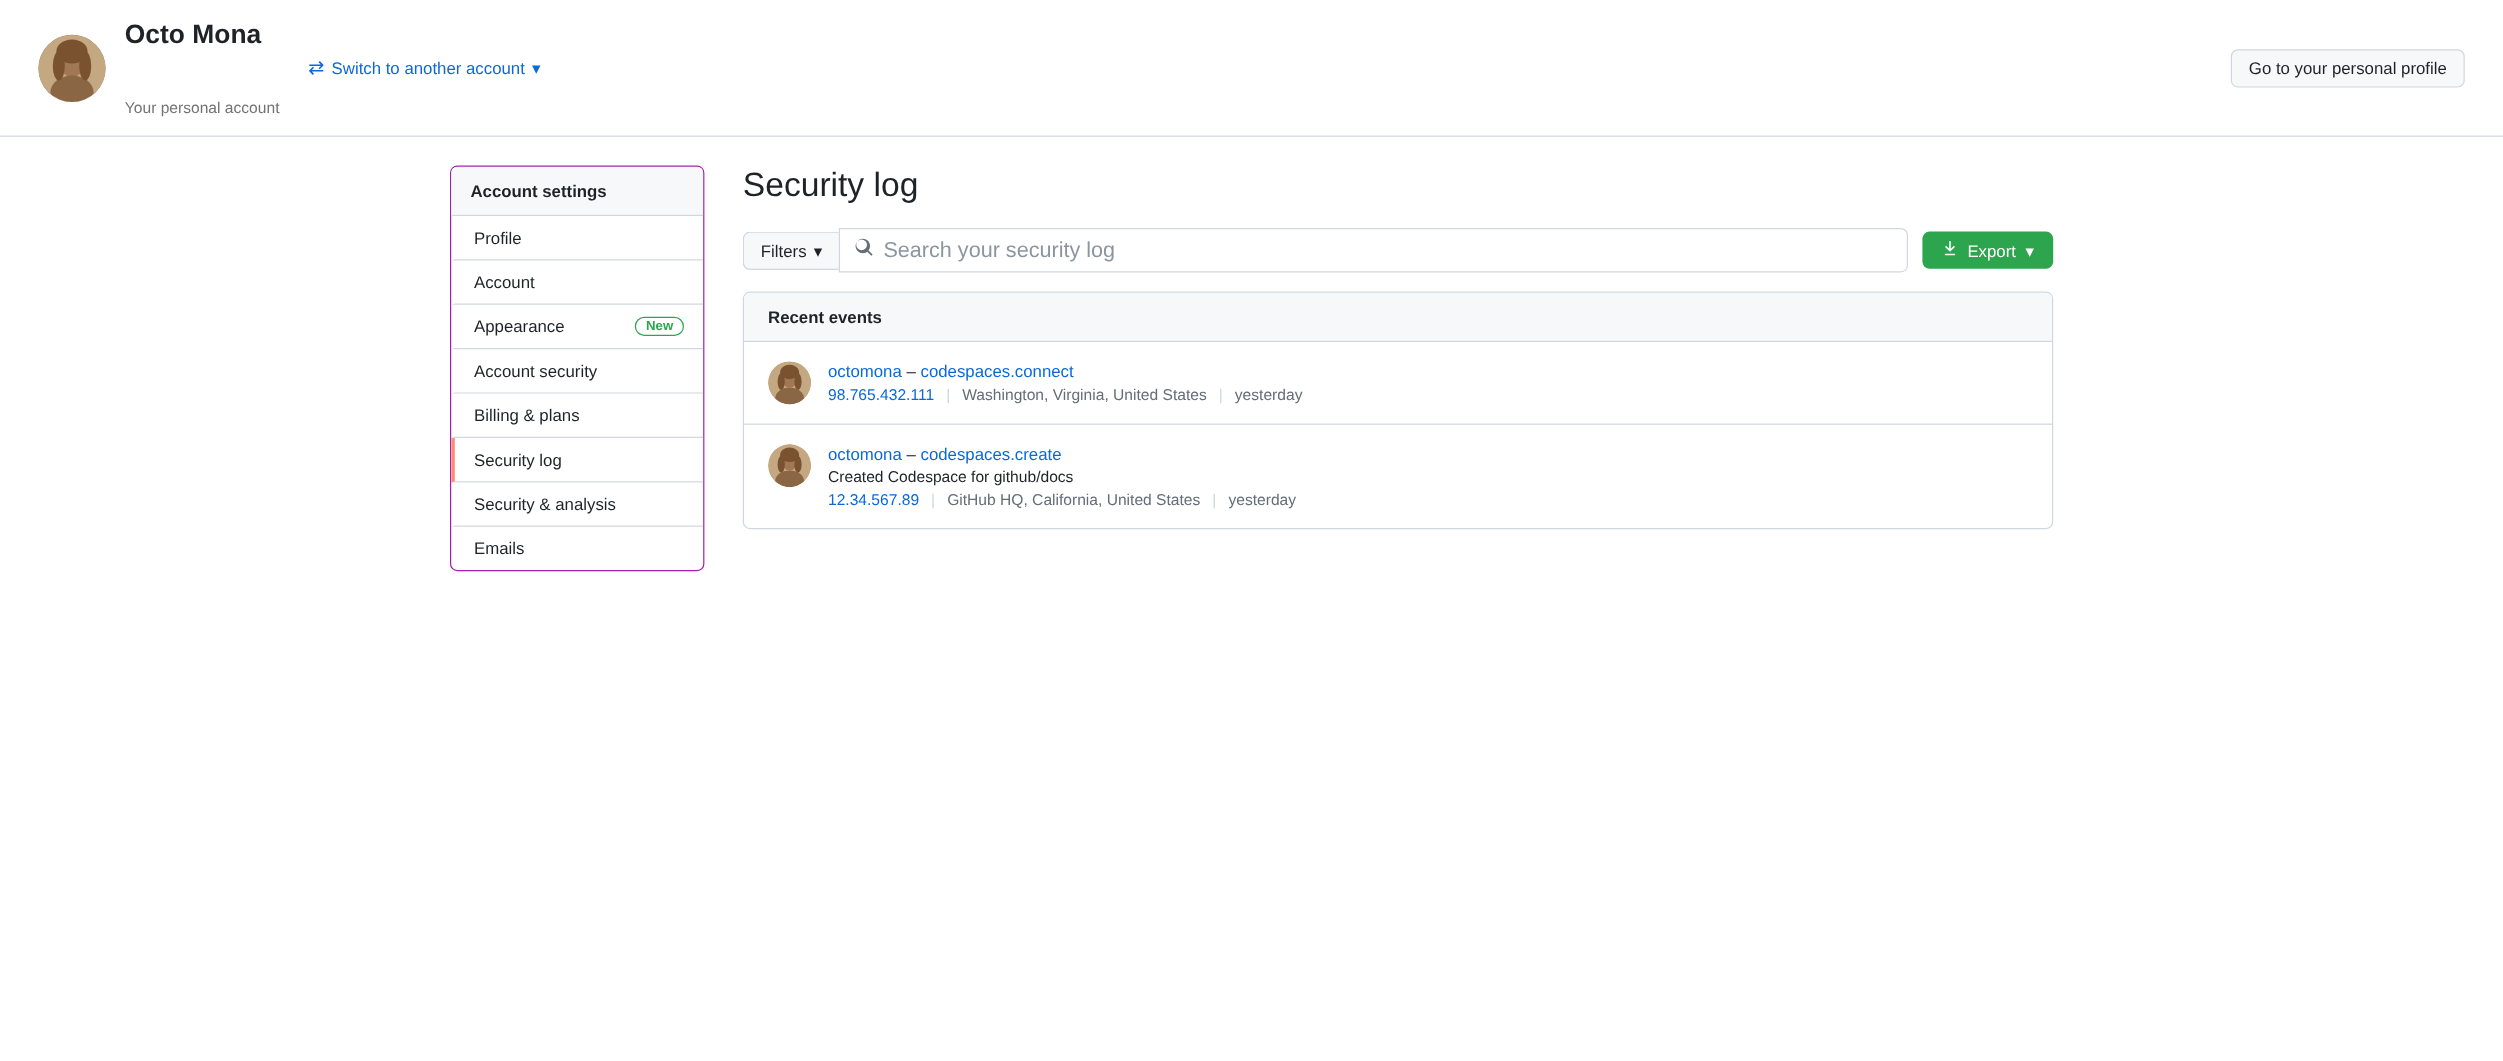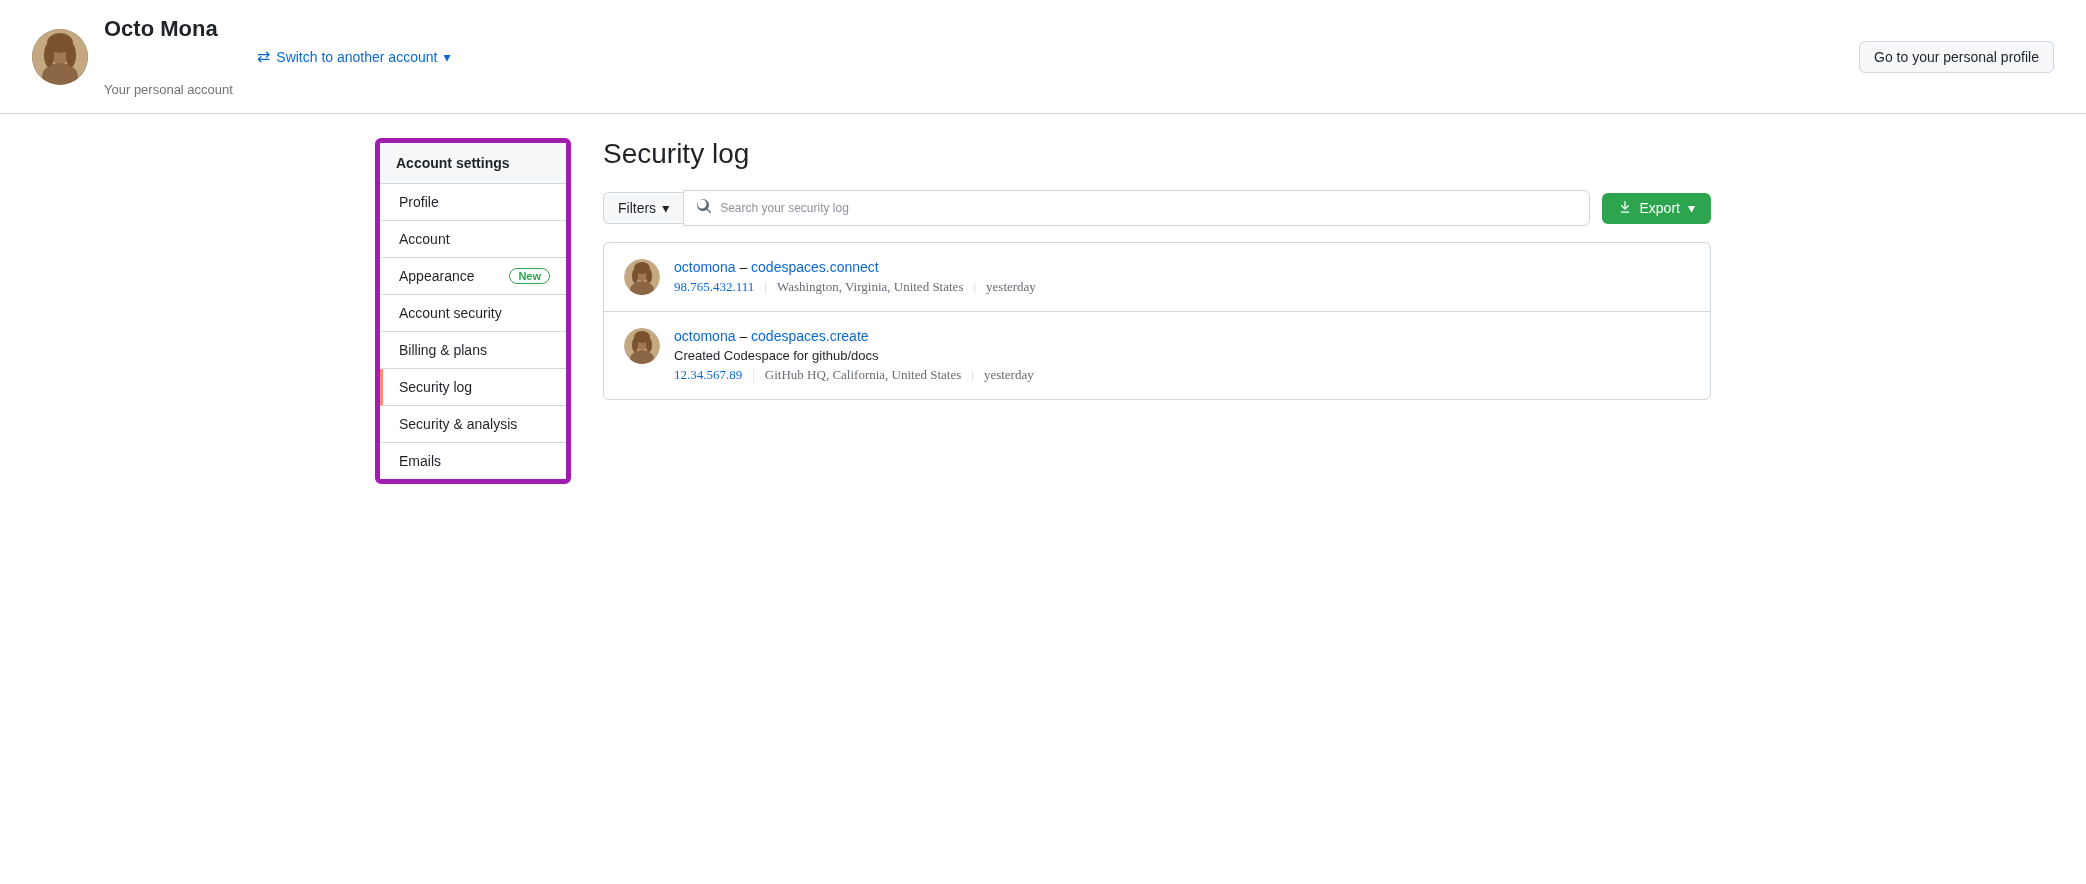--- a/index.html
+++ b/index.html
@@ -79,23 +79,23 @@
     .layout {
       display: flex;
       max-width: 1400px;
       margin: 0 auto;
       padding: 24px 32px;
       gap: 32px;
     }
 
     
     .sidebar {
-      width: 196px;
+      width: 212px;
       flex-shrink: 0;
-      border: 5px solid #a21caf;
+      border: 1px solid #a21caf;
       border-radius: 6px;
       height: fit-content;
       overflow: hidden;
     }
     .sidebar-header {
       padding: 12px 16px;
       font-weight: 600;
       font-size: 14px;
       color: #1f2328;
       border-bottom: 1px solid #d0d7de;
@@ -180,21 +180,21 @@
       padding: 7px 12px;
     }
     .search-icon-wrap {
       color: #656d76;
       margin-right: 8px;
       font-size: 16px;
     }
     .search-input {
       border: none;
       outline: none;
-      font-size: 12px;
+      font-size: 18px;
       color: #000000;
       width: 100%;
       background: transparent;
     }
     .search-input::placeholder { color: #8c959f; }
 
     .btn-export {
       display: flex;
       align-items: center;
       gap: 8px;
@@ -255,21 +255,20 @@
       font-size: 13px;
       color: #1f2328;
       margin-bottom: 4px;
     }
     .event-meta {
       display: flex;
       align-items: center;
       gap: 0;
       font-size: 13px;
       color: #656d76;
-      font-family: Liberation Serif, serif;
     }
     .event-ip {
       color: #0969da;
       text-decoration: none;
     }
     .event-separator {
       color: #d0d7de;
       margin: 0 10px;
     }
   </style>
@@ -362,20 +361,21 @@
           <svg width="14" height="14" viewBox="0 0 16 16" fill="currentColor" xmlns="http://www.w3.org/2000/svg">
             <path d="M7.47 10.78a.75.75 0 0 0 1.06 0l3.75-3.75a.75.75 0 0 0-1.06-1.06L8.75 8.44V1.75a.75.75 0 0 0-1.5 0v6.69L4.78 5.97a.75.75 0 0 0-1.06 1.06l3.75 3.75zM3.75 13a.75.75 0 0 0 0 1.5h8.5a.75.75 0 0 0 0-1.5h-8.5z"></path>
           </svg>
         </span>
         <span>Export</span>
         <span>▾</span>
       </button>
     </div>
 
     <div class="events-container">
+      <div class="events-header">Recent events</div>
 
       <div class="event-row">
         <div class="event-avatar">
           <svg viewBox="0 0 36 36" xmlns="http://www.w3.org/2000/svg" width="36" height="36">
             <defs>
                 <clipPath id="c1">
                   <circle cx="18" cy="18" r="18"></circle>
                 </clipPath>
               </defs>
             <rect width="36" height="36" fill="#c4a882" clip-path="url(#c1)"></rect>

